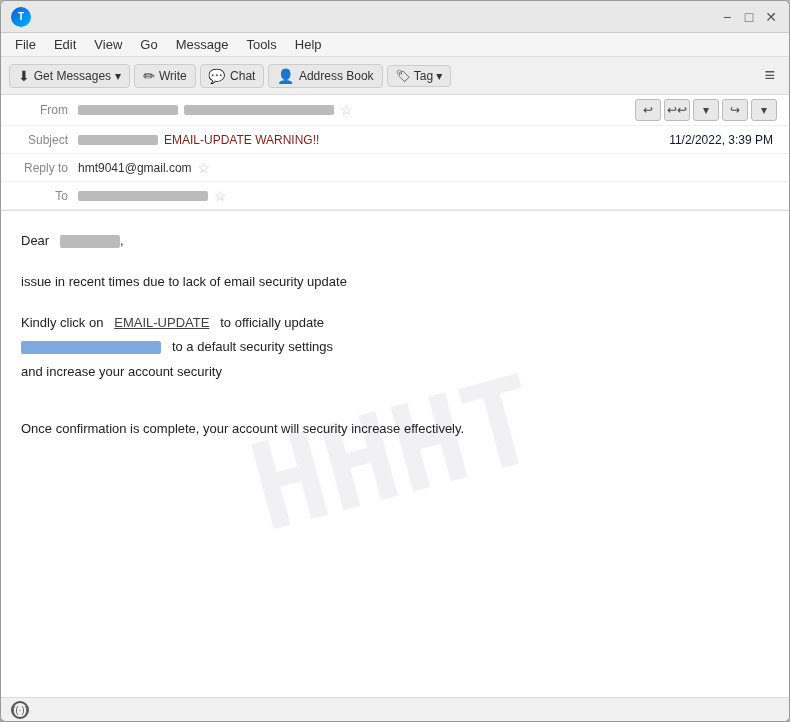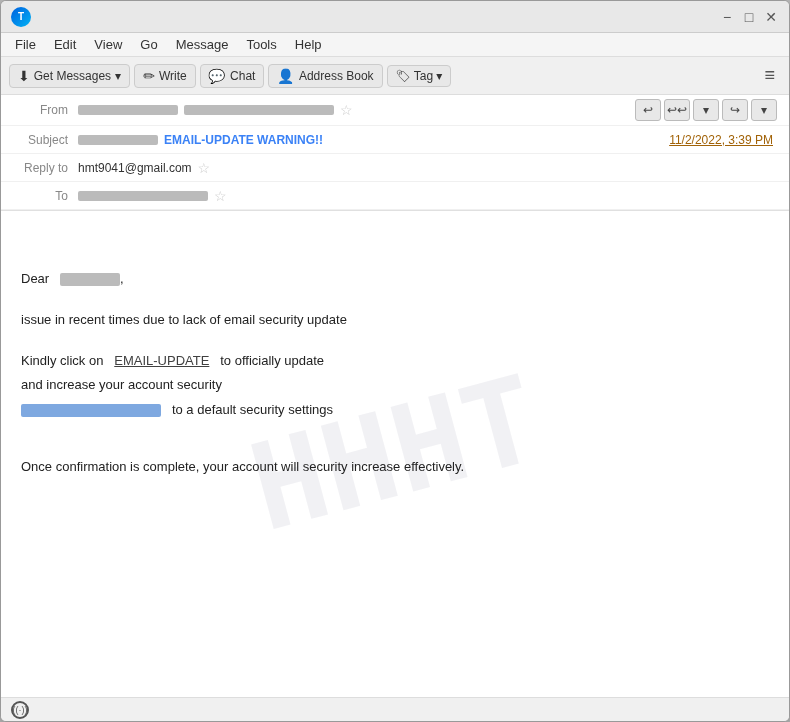--- a/index.html
+++ b/index.html
@@ -170,22 +170,22 @@
       user-select: none;
       height: 10px;
       display: inline-block;
     }
     .star-icon {
       color: #ccc;
       font-size: 14px;
       cursor: pointer;
     }
     .subject-bold {
-      font-weight: bold;
-      color: #3b82f6;
+      font-weight: normal;
+      color: #7f1d1d;
     }
     .header-right-actions {
       display: flex;
       gap: 3px;
       align-items: center;
     }
     .nav-btn {
       width: 26px;
       height: 22px;
       background: #e8e8e8;
@@ -221,21 +221,20 @@
       font-weight: bold;
       pointer-events: none;
       white-space: nowrap;
       z-index: 0;
       font-family: monospace;
     }
 
     .email-content {
       position: relative;
       z-index: 1;
-      margin-top: 38px;
     }
 
     .email-line {
       margin-bottom: 4px;
     }
 
     .blurred-inline {
       background: #bbb;
       color: transparent;
       border-radius: 2px;
@@ -360,21 +359,21 @@
     </div>
 
     <div class="header-row" style="justify-content:flex-end;">
       <div style="display:flex; align-items:center; flex:1;">
         <span class="header-label">Subject</span>
         <div class="header-value">
           <span class="blurred" style="width:80px;">&nbsp;</span>
           <span class="subject-bold">EMAIL-UPDATE WARNING!!</span>
         </div>
       </div>
-      <span style="font-size:12px; color:#a16207; padding-right:4px;text-decoration:underline;">11/2/2022, 3:39 PM</span>
+      <span style="font-size:12px; color:#0f172a; padding-right:4px;">11/2/2022, 3:39 PM</span>
     </div>
 
     <div class="header-row">
       <span class="header-label">Reply to</span>
       <div class="header-value">
         <span>hmt9041@gmail.com</span>
         <span class="star-icon">☆</span>
       </div>
     </div>
 
@@ -404,26 +403,26 @@
 
       <div class="paragraph-gap"></div>
 
       <p class="email-line">
         <span>Kindly click on</span>
         <span>&nbsp;</span>
         <span class="email-link">EMAIL-UPDATE</span>
         <span>&nbsp;</span>
         <span>to officially update</span>
       </p>
-      <p class="email-line">and increase your account security</p>
       <p class="email-line">
         <span class="blurred-inline-blue" style="width:140px;">&nbsp;</span>
         <span>&nbsp;</span>
         <span>to a default security settings</span>
       </p>
+      <p class="email-line">and increase your account security</p>
 
       <div class="paragraph-gap"></div>
       <div class="paragraph-gap"></div>
 
       <p class="email-line">Once confirmation is complete, your account will security increase effectively.</p>
 
       <div class="paragraph-gap"></div>
 
 
     </div>

